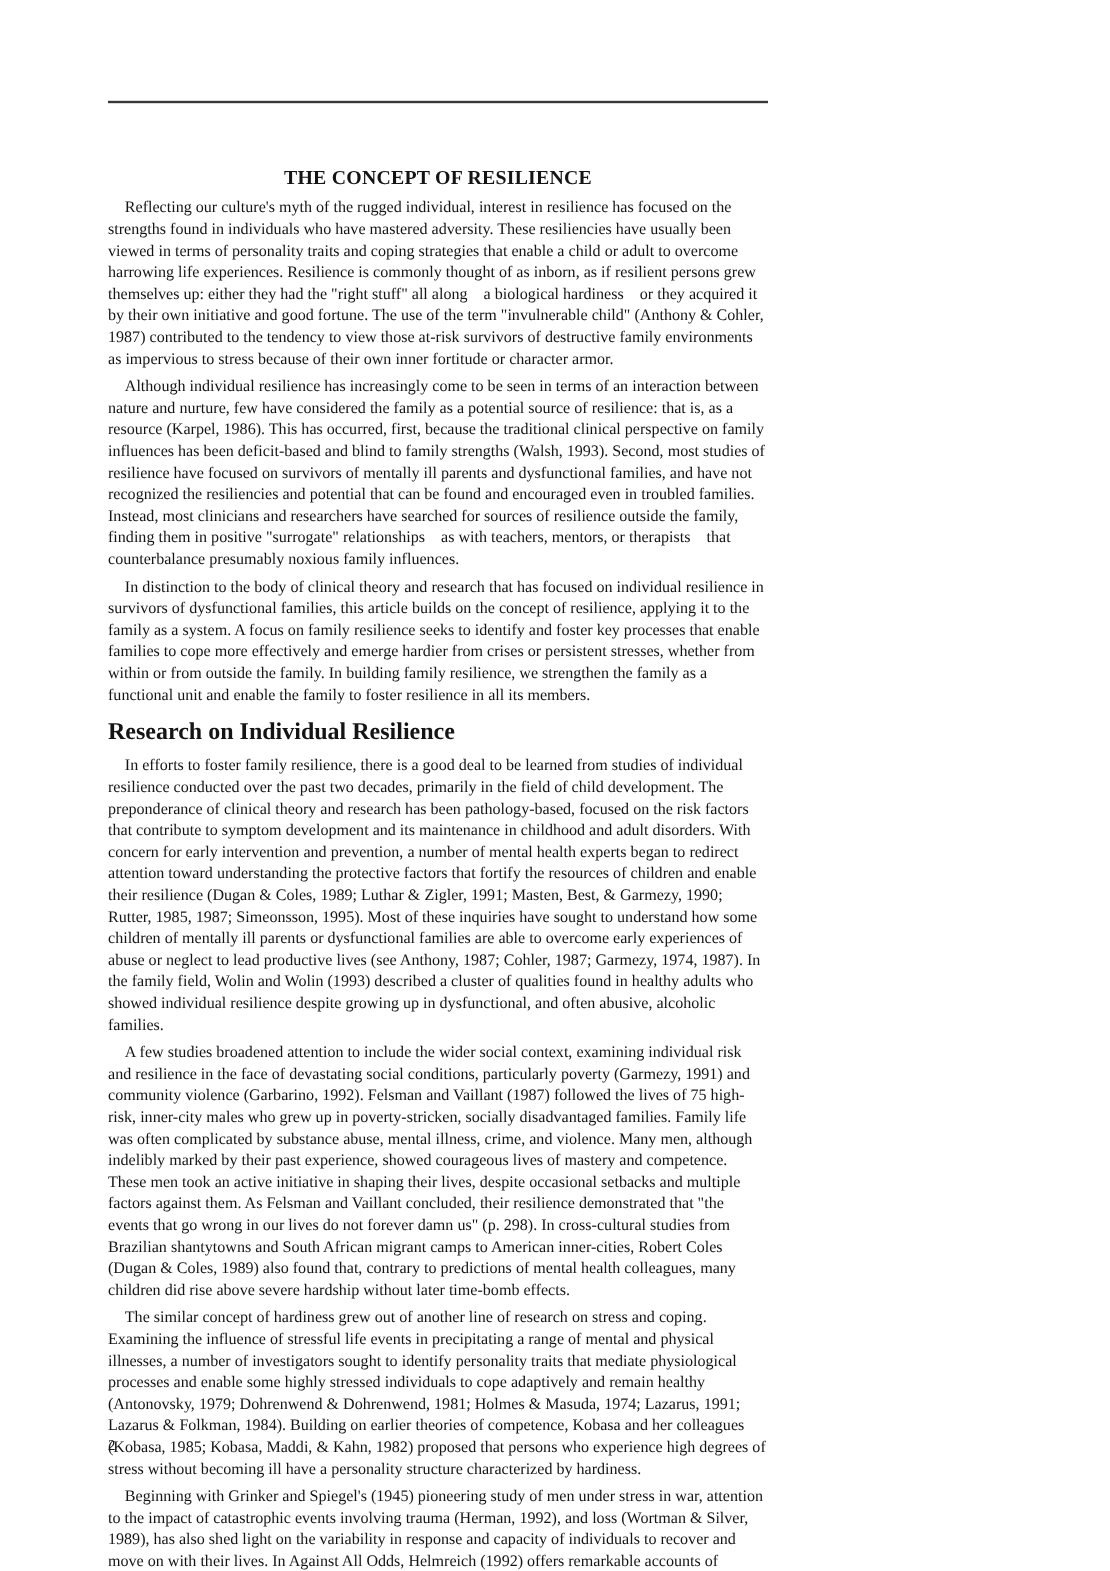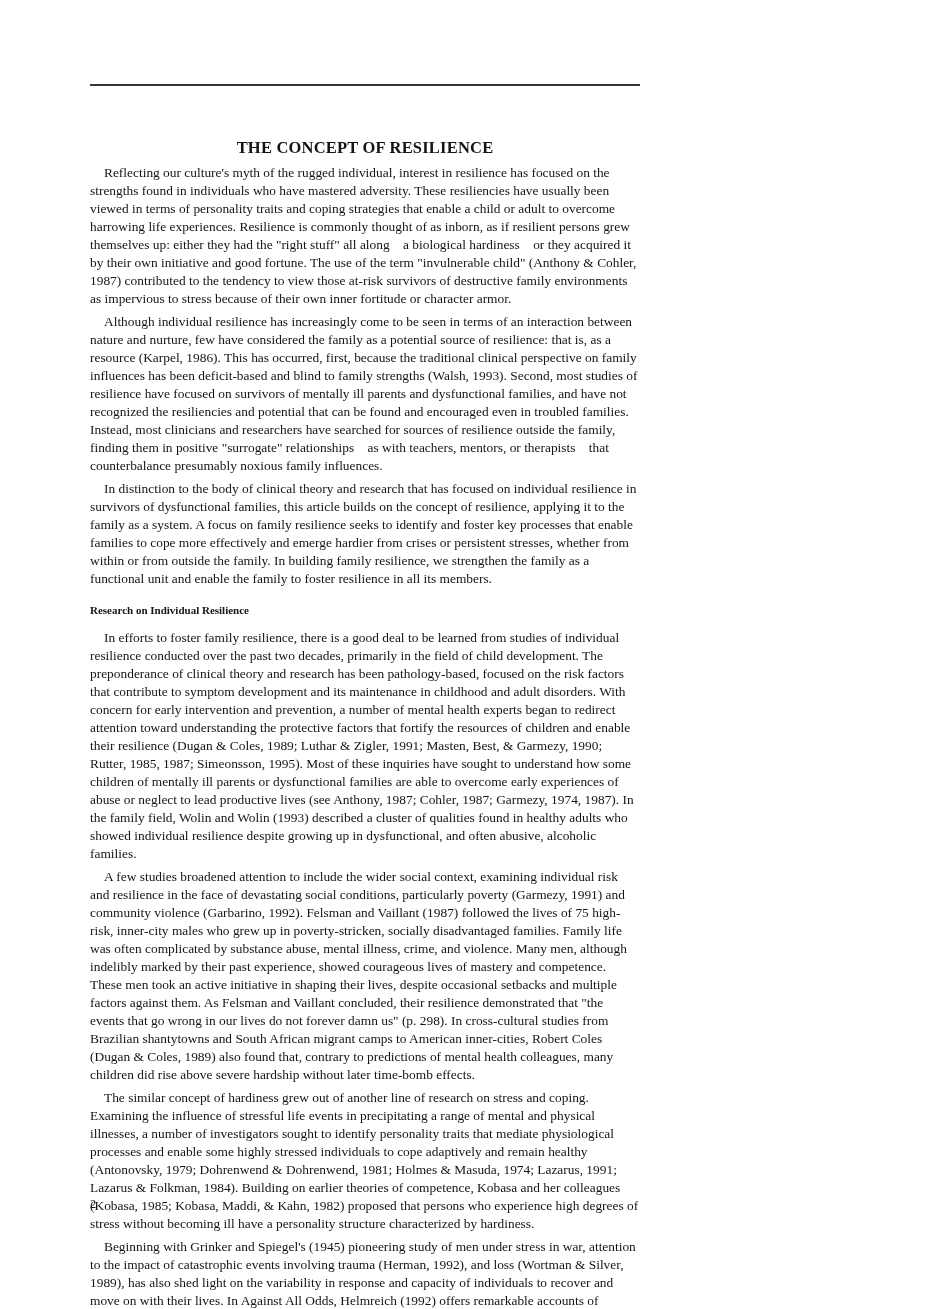--- a/index.html
+++ b/index.html
@@ -32,21 +32,21 @@
     text-align: center;
     letter-spacing: 0.2px;
   }
   .body p {
     margin: 0 0 5px 0;
     text-indent: 14px;
   }
   .body p span.em { }
   .section-heading {
     margin: 13px 0 9px 0;
-    font-size: 11px;
+    font-size: 20px;
     line-height: 19px;
     font-weight: bold;
   }
   .page-number {
     position: absolute;
     left: 90px;
     top: 1196px;
     font-size: 12.5px;
     line-height: 16px;
   }

